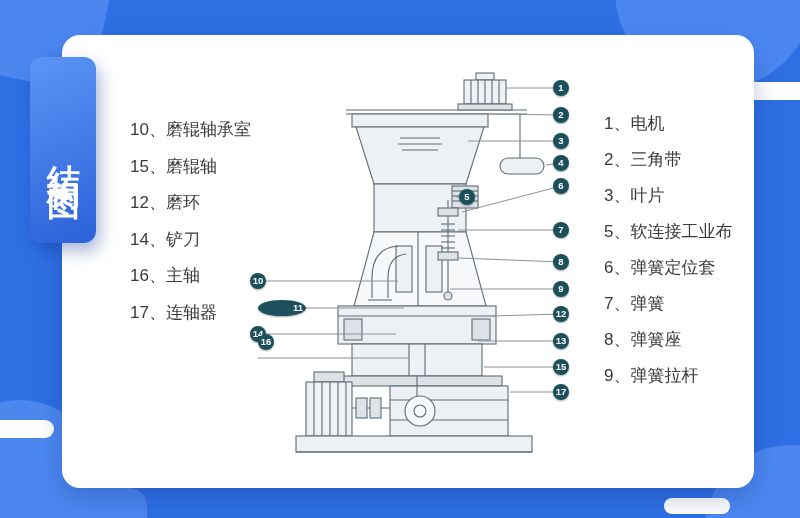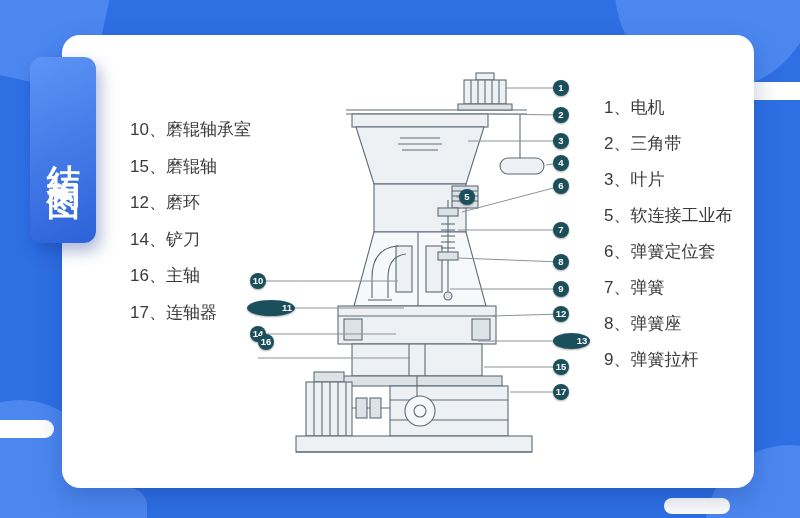--- a/index.html
+++ b/index.html
@@ -31,21 +31,21 @@
 
   .banner{position:absolute;left:30px;top:57px;width:66px;height:186px;border-radius:12px;
           background:linear-gradient(155deg,var(--banner-grad-start),var(--banner-grad-end));
           display:flex;align-items:center;justify-content:center;
           box-shadow:4px 8px 16px rgba(15,50,140,.35);}
   .banner-text{writing-mode:vertical-rl;text-orientation:upright;color:#ffffff;font-size:33px;
           font-weight:bold;letter-spacing:12px;margin-top:12px;}
 
   .parts-list{position:absolute;color:var(--label-text);font-size:17px;white-space:nowrap;}
   .parts-left{left:130px;top:112px;}
-  .parts-right{left:604px;top:90px;}
+  .parts-right{left:604px;top:106px;}
   .parts-left .part-label{height:36.5px;line-height:36.5px;}
   .parts-right .part-label{height:36px;line-height:36px;}
 </style>
 </head>
 <body>
 
 <div class="stage">
 
   <div class="decor d-tl"></div>
   <div class="decor d-tr"></div>
@@ -191,23 +191,23 @@
       <div class="marker" style="left: 553px; top: 80px;">1</div>
       <div class="marker" style="left: 553px; top: 107px;">2</div>
       <div class="marker" style="left: 553px; top: 133px;">3</div>
       <div class="marker" style="left: 553px; top: 155px;">4</div>
       <div class="marker" style="left: 459px; top: 189px;">5</div>
       <div class="marker" style="left: 553px; top: 178px;">6</div>
       <div class="marker" style="left: 553px; top: 222px;">7</div>
       <div class="marker" style="left: 553px; top: 254px;">8</div>
       <div class="marker" style="left: 553px; top: 281px;">9</div>
       <div class="marker" style="left: 250px; top: 273px;">10</div>
-      <div class="marker" style="left: 247px; top: 300px; padding-left: 32px;">11</div>
+      <div class="marker" style="left: 258px; top: 300px; padding-left: 32px;">11</div>
       <div class="marker" style="left: 553px; top: 306px;">12</div>
-      <div class="marker" style="left: 553px; top: 333px; padding-left: 21px;">13</div>
+      <div class="marker" style="left: 553px; top: 333px;">13</div>
       <div class="marker" style="left: 250px; top: 326px;">14</div>
       <div class="marker" style="left: 553px; top: 359px;">15</div>
       <div class="marker" style="left: 250px; top: 334px; margin-left: 8px;">16</div>
       <div class="marker" style="left: 553px; top: 384px; text-align: right;">17</div>
     </div>
 
   <div class="banner">
     <div class="banner-text">结构图</div>
   </div>
 

